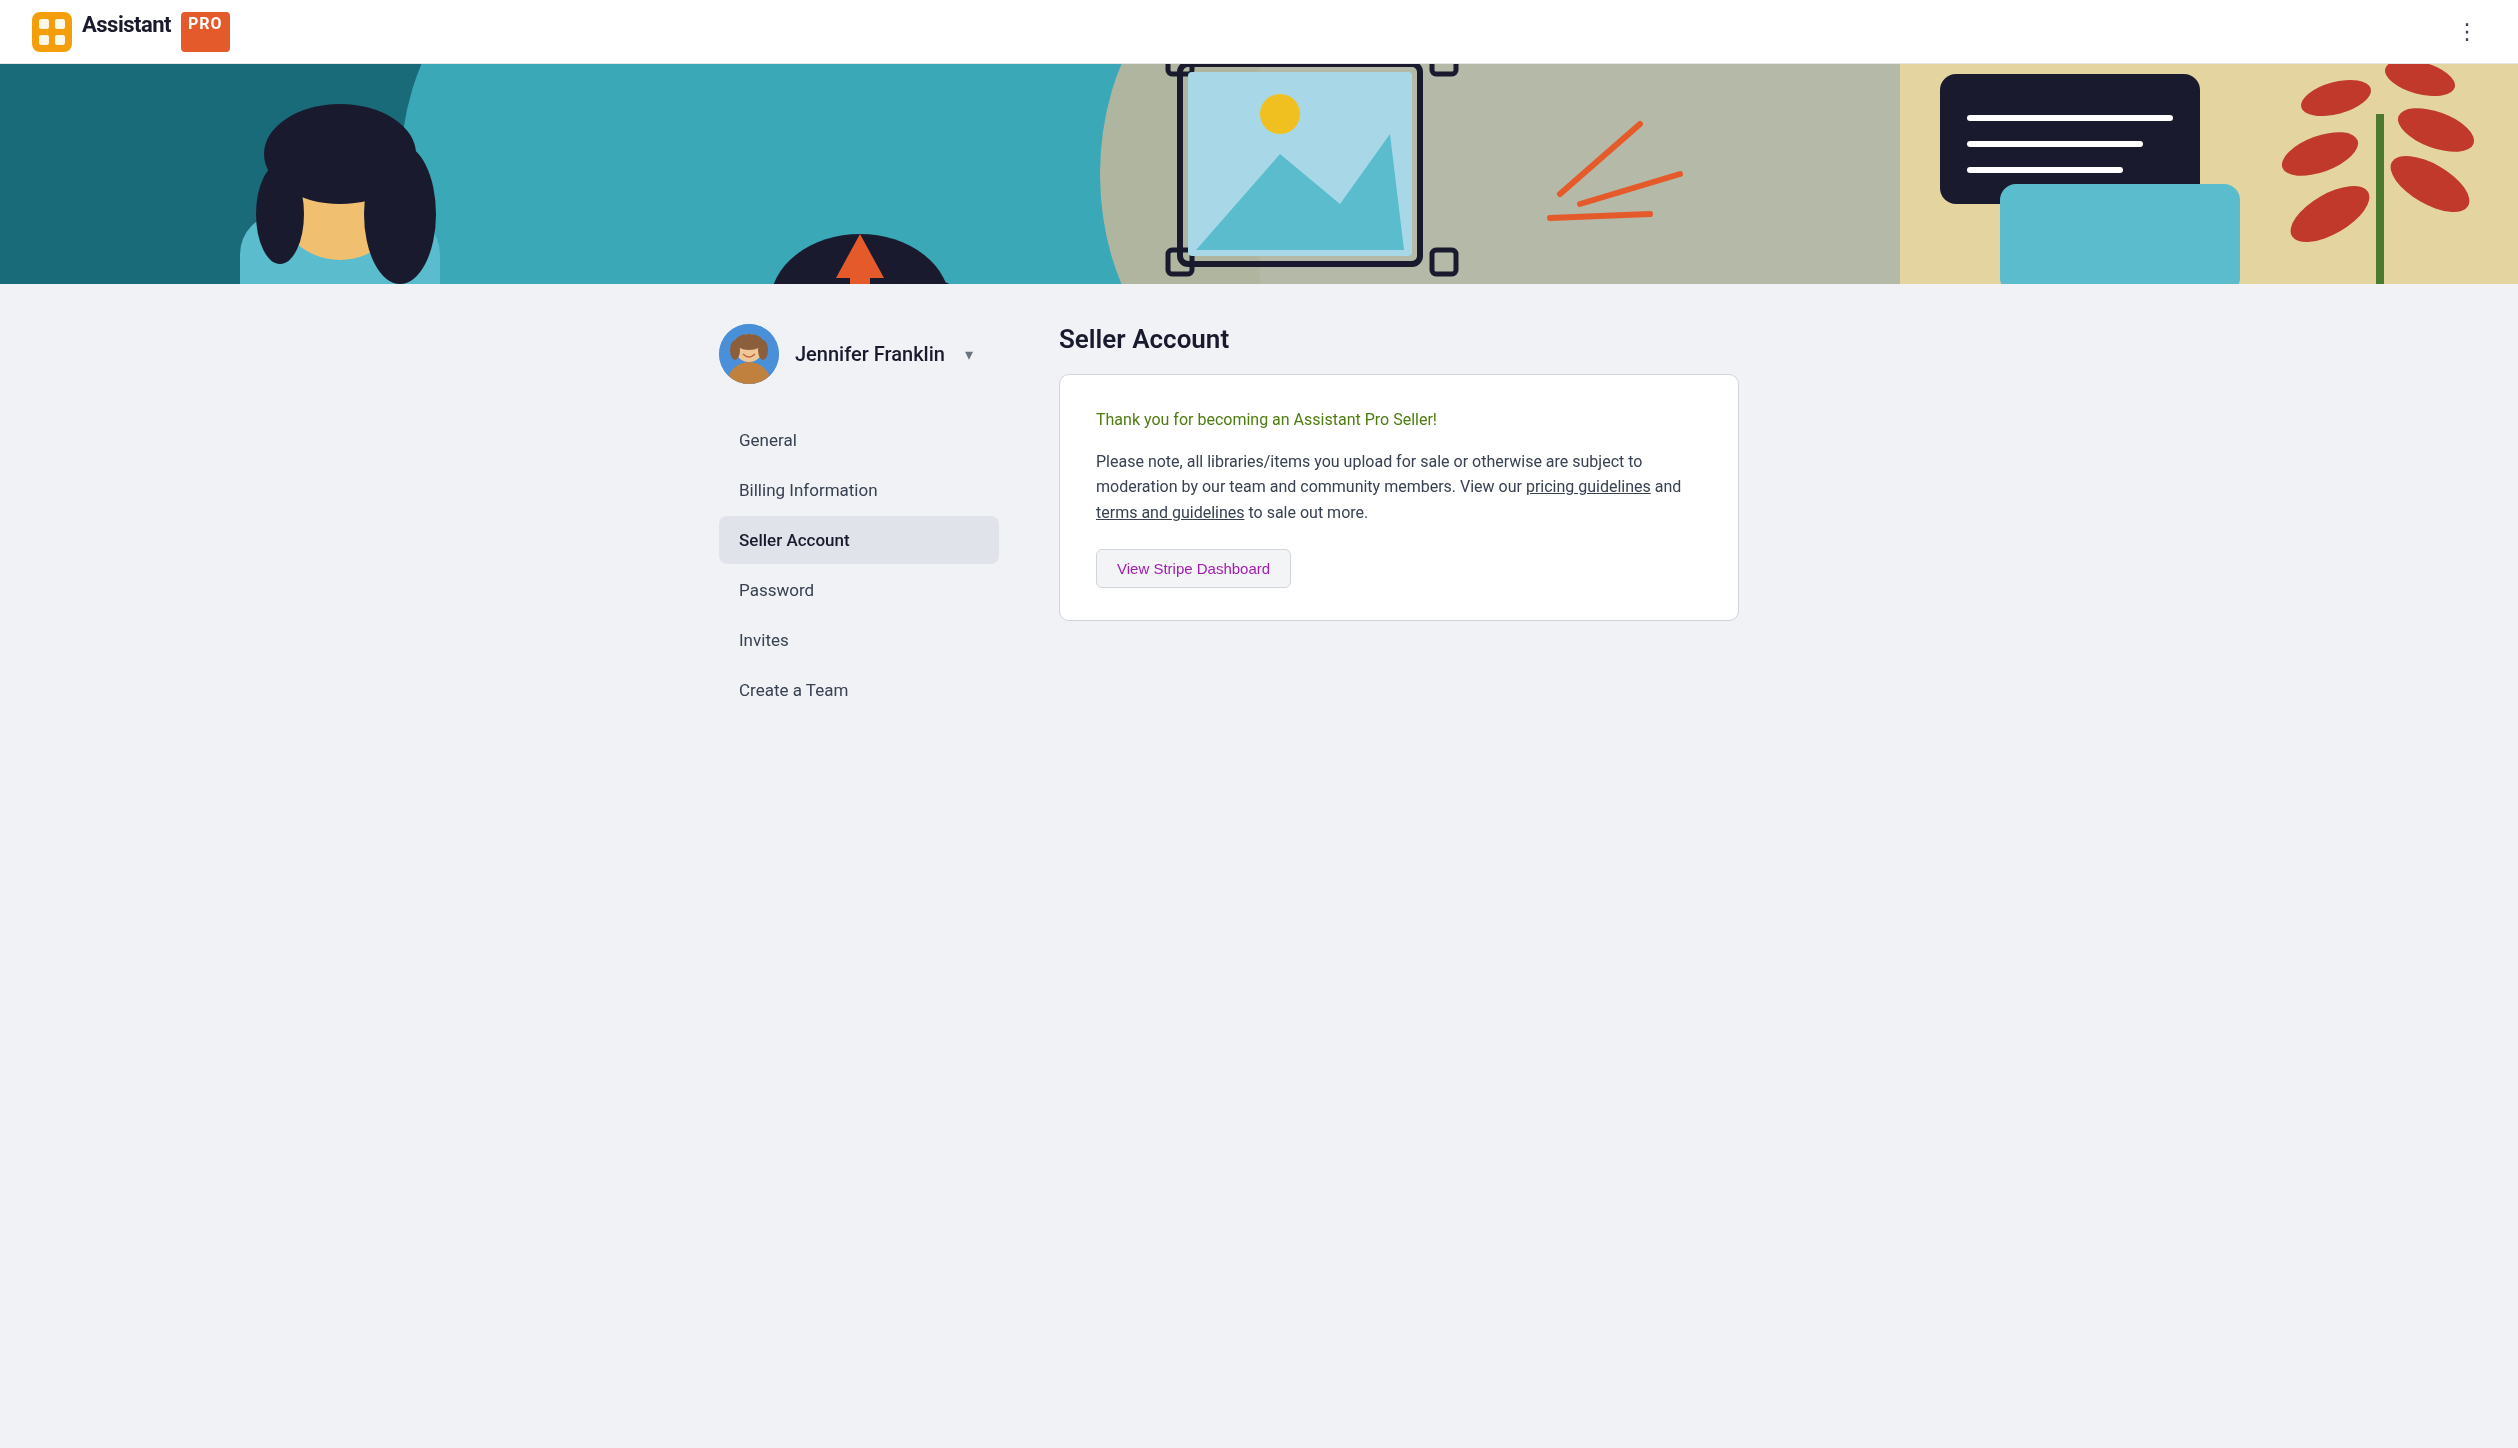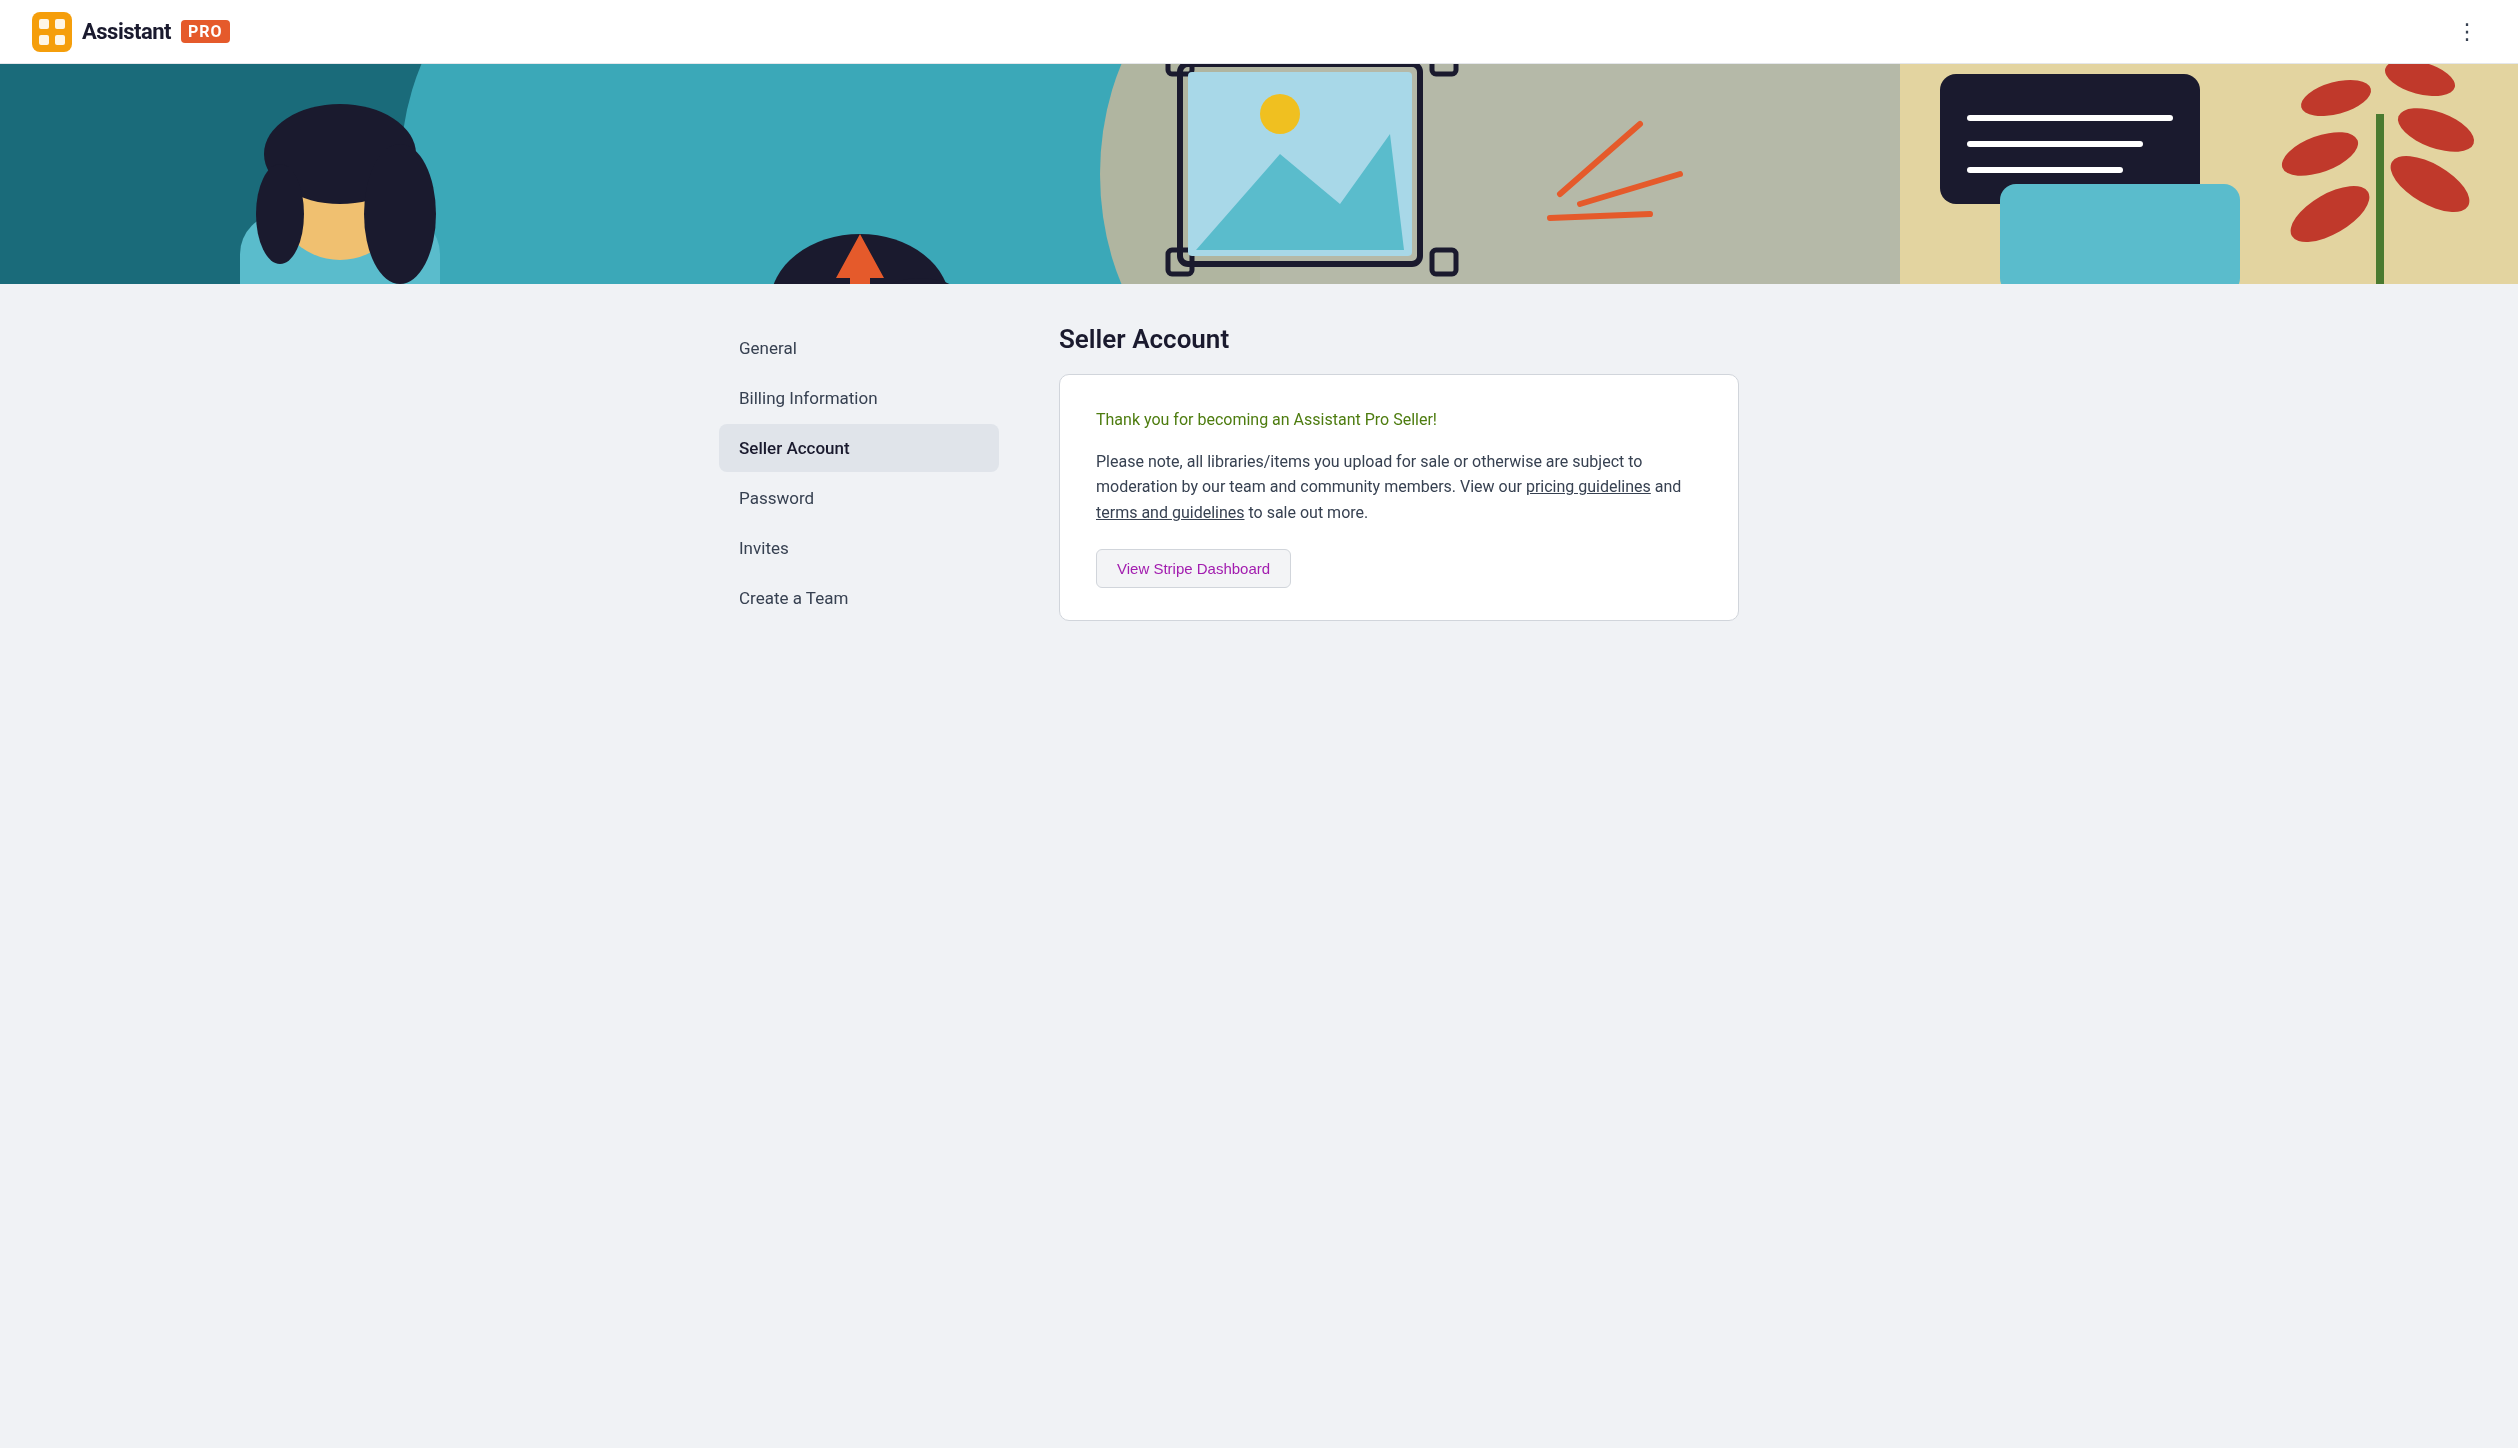--- a/index.html
+++ b/index.html
@@ -8,21 +8,21 @@
     
     .nav {
       display: flex; align-items: center;
       background: #fff;
       padding: 0 32px;
       height: 64px;
       border-bottom: 1px solid #e5e7eb;
       position: relative;
       z-index: 10;
     }
-    .nav-logo { display: flex; align-items: center; gap: 10px; margin-right: auto; }
+    .nav-logo { display: flex; gap: 10px; margin-right: auto; }
     .nav-logo-icon { width: 40px; height: 40px; }
     .nav-logo-text { font-size: 22px; font-weight: 700; color: #1a1a2e; letter-spacing: -0.5px; }
     .nav-logo-badge {
       background: #e55a2b; color: #fff;
       font-size: 16px; font-weight: 700;
       padding: 2px 7px; border-radius: 4px;
       letter-spacing: 1px;
     }
     .nav-links { display: flex; align-items: center; gap: 8px; }
     .nav-link {
@@ -200,20 +200,39 @@
     <ellipse cx="1160" cy="100" rx="20" ry="9" fill="#c0392b" transform="rotate(-20 1160 100)"></ellipse>
     <ellipse cx="1218" cy="88" rx="20" ry="9" fill="#c0392b" transform="rotate(20 1218 88)"></ellipse>
     <ellipse cx="1168" cy="72" rx="18" ry="8" fill="#c0392b" transform="rotate(-15 1168 72)"></ellipse>
     <ellipse cx="1210" cy="62" rx="18" ry="8" fill="#c0392b" transform="rotate(15 1210 62)"></ellipse>
   </svg>
 </div>
 
 <div class="main-content">
 
   <aside class="sidebar">
+    <div class="user-profile">
+      <div class="user-avatar">
+
+        <svg viewBox="0 0 60 60" xmlns="http://www.w3.org/2000/svg">
+          <circle cx="30" cy="30" r="30" fill="#4a90d9"></circle>
+          <circle cx="30" cy="24" r="14" fill="#f0c898"></circle>
+          <circle cx="30" cy="60" r="22" fill="#c0803e"></circle>
+          <circle cx="30" cy="24" r="10" fill="#f0c898"></circle>
+
+          <ellipse cx="30" cy="18" rx="14" ry="8" fill="#8b5e3c"></ellipse>
+          <ellipse cx="16" cy="26" rx="5" ry="10" fill="#8b5e3c"></ellipse>
+          <ellipse cx="44" cy="26" rx="5" ry="10" fill="#8b5e3c"></ellipse>
+
+          <path d="M24 30 Q30 36 36 30" fill="none" stroke="#c06040" stroke-width="1.5"></path>
+        </svg>
+      </div>
+      <span class="user-name">Jennifer Franklin</span>
+      <span class="user-chevron">▾</span>
+    </div>
 
     <nav class="sidebar-nav">
       <div class="sidebar-item">General</div>
       <div class="sidebar-item">Billing Information</div>
       <div class="sidebar-item active">Seller Account</div>
       <div class="sidebar-item">Password</div>
       <div class="sidebar-item">Invites</div>
       <div class="sidebar-item">Create a Team</div>
     </nav>
   </aside>

